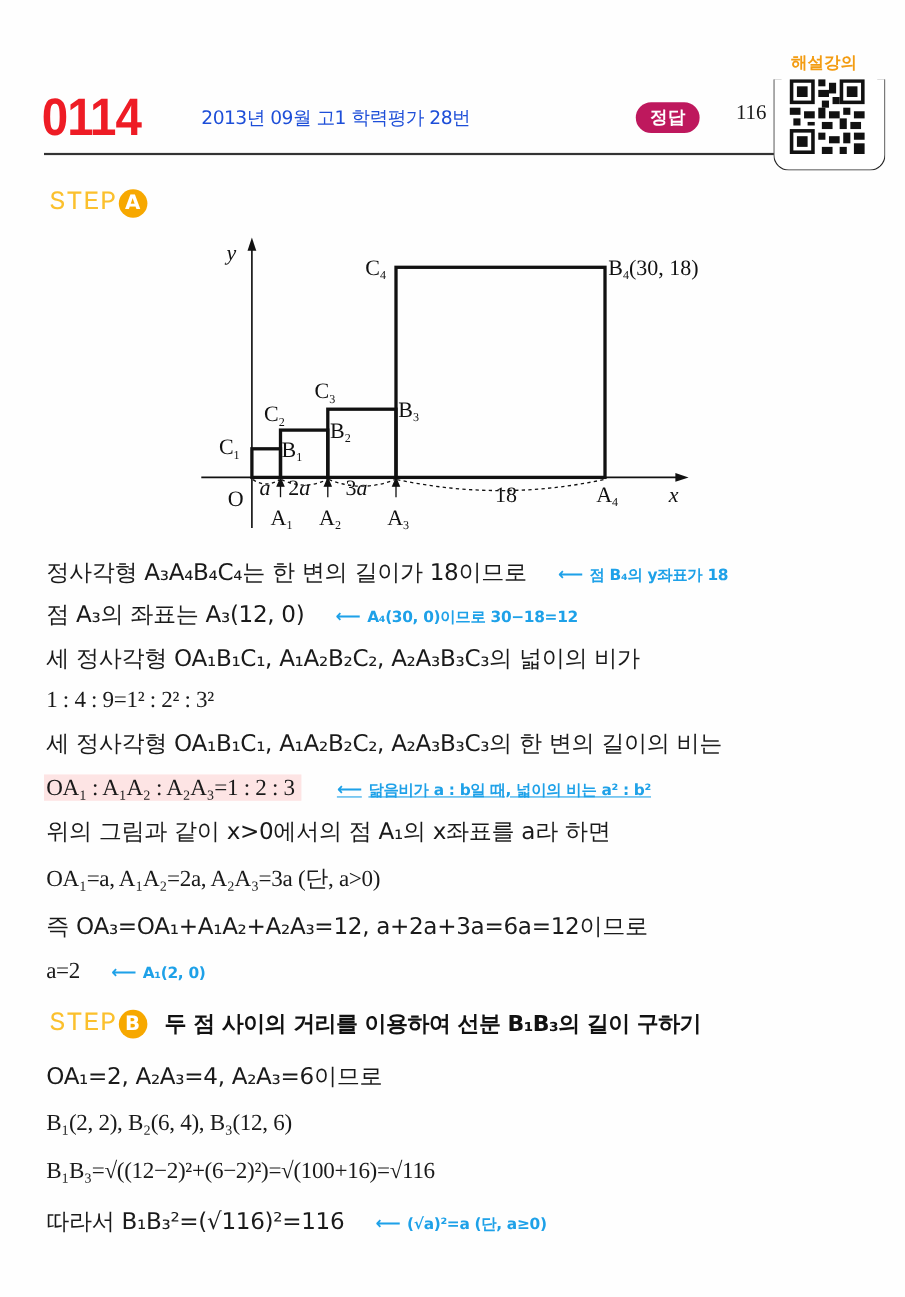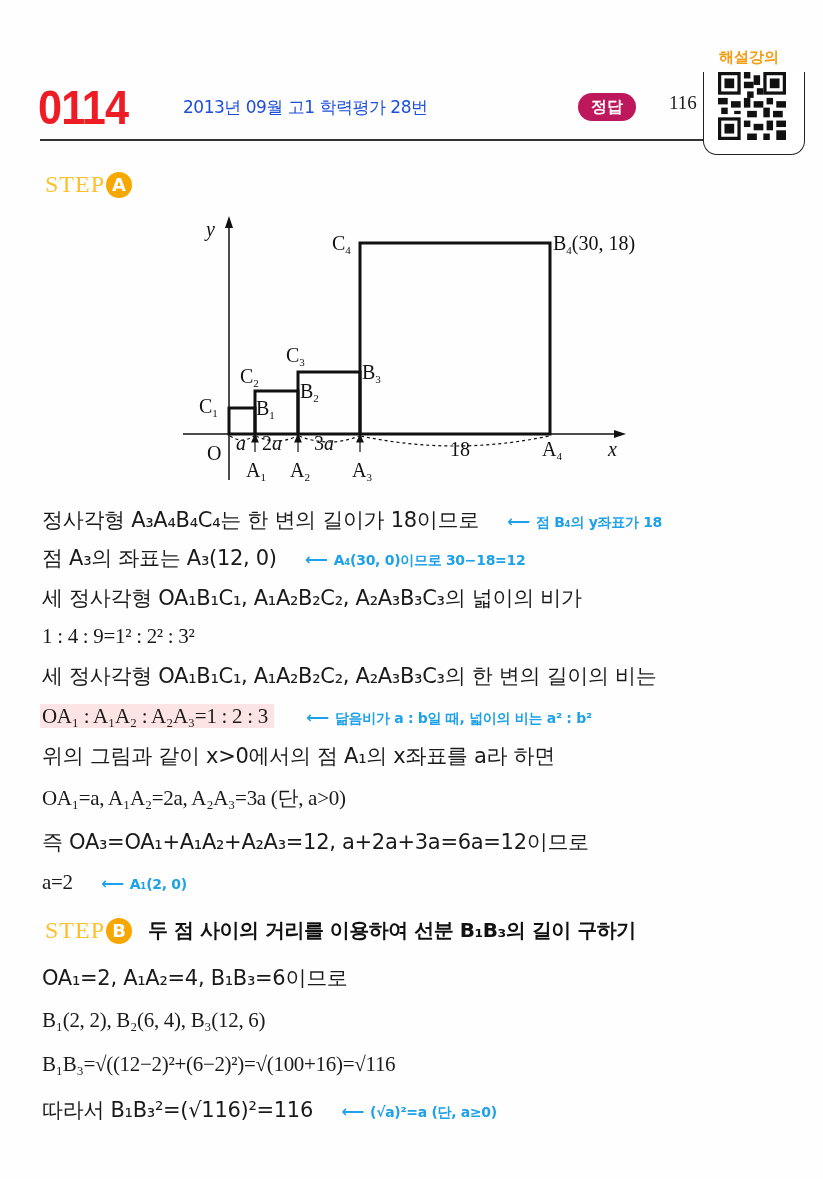--- a/index.html
+++ b/index.html
@@ -13,21 +13,21 @@
   .prob-num { left: 38px; top: 80px; font-family: "Liberation Sans", sans-serif; font-weight: bold; font-size: 48px; color: #ee1c25; letter-spacing: -1px; transform: scaleX(0.9); transform-origin: left; }
   .prob-src { left: 183px; top: 96px; font-size: 17px; color: #1d4ed8; letter-spacing: -0.5px; }
   .header-rule { left: 40px; top: 139px; width: 672px; height: 1.5px; background: #333; }
   .answer-badge { left: 578px; top: 93px; width: 58px; height: 28px; border-radius: 14px; background: #be185d; color: #fff; font-size: 16px; font-weight: bold; text-align: center; line-height: 28px; }
   .answer-val { left: 634px; top: 92px; font-size: 19px; margin-left: 35px; }
   .qr-label { left: 719px; top: 48px; font-size: 15px; font-weight: bold; color: #f39c12; }
   .qr-box { left: 703px; top: 72px; width: 100px; height: 82px; border: 1.5px solid #222; border-top: none; border-radius: 0 0 14px 14px; background: #fff; }
   .qr { position: absolute; left: 13px; top: 0px; width: 70px; height: 68px; }
   
   .step { display: flex; align-items: center; }
-  .step-word { font-family: Liberation Serif, serif; font-size: 24px; color: #fbc02d; letter-spacing: 1px; }
+  .step-word { font-family: Liberation Mono, monospace; font-size: 24px; color: #fbc02d; letter-spacing: 1px; }
   .step-circle { width: 26px; height: 26px; border-radius: 50%; background: #f7a800; color: #fff; font-weight: bold; font-size: 18px; text-align: center; line-height: 26px; margin-left: 1px; margin-right: 16px; }
   .step-title { font-size: 20px; font-weight: bold; color: #111; letter-spacing: -0.5px; }
   .line { font-size: 21px; white-space: nowrap; letter-spacing: -0.3px; }
   .note { font-size: 14px; color: #1ea1e8; font-weight: bold; white-space: nowrap; }
   .arrow { color: #1ea1e8; font-size: 16px; font-weight: bold; margin-right: 6px; }
   .hl { background: #fde4e4; padding: 0 6px 0 2px; }
 </style>
 </head>
 <body>
 
@@ -143,35 +143,35 @@
 </div>
 <div class="abs line" style="left:42px; top:544px;">
   <span>점 A₃의 좌표는 A₃(12, 0)</span>
   <span class="note" style="margin-left:22px;"><span class="arrow">⟵</span><span>A₄(30, 0)이므로 30−18=12</span></span>
 </div>
 <div class="abs line" style="left:42px; top:584px;">세 정사각형 OA₁B₁C₁, A₁A₂B₂C₂, A₂A₃B₃C₃의 넓이의 비가</div>
 <div class="abs line serif" style="left:42px; top:624px;">1 : 4 : 9=1² : 2² : 3²</div>
 <div class="abs line" style="left:42px; top:662px;">세 정사각형 OA₁B₁C₁, A₁A₂B₂C₂, A₂A₃B₃C₃의 한 변의 길이의 비는</div>
 <div class="abs line" style="left:40px; top:704px;">
   <span class="hl serif">OA₁ : A₁A₂ : A₂A₃=1 : 2 : 3</span>
-  <span class="note" style="margin-left:26px;"><span class="arrow">⟵</span><span>닮음비가 a : b일 때, 넓이의 비는 a² : b²</span></span>
+  <span class="note" style="margin-left:26px;text-decoration:underline;"><span class="arrow">⟵</span><span>닮음비가 a : b일 때, 넓이의 비는 a² : b²</span></span>
 </div>
 <div class="abs line" style="left:42px; top:742px;">위의 그림과 같이 x&gt;0에서의 점 A₁의 x좌표를 a라 하면</div>
 <div class="abs line serif" style="left:42px; top:784px;">OA₁=a, A₁A₂=2a, A₂A₃=3a (단, a&gt;0)</div>
 <div class="abs line" style="left:42px; top:828px;">즉 OA₃=OA₁+A₁A₂+A₂A₃=12, a+2a+3a=6a=12이므로</div>
 <div class="abs line" style="left:42px; top:870px;">
   <span class="serif">a=2</span>
   <span class="note" style="margin-left:22px;"><span class="arrow">⟵</span><span>A₁(2, 0)</span></span>
 </div>
 
 <div class="abs step" style="left:45px; top:917px;">
   <span class="step-word">STEP</span>
   <span class="step-circle">B</span>
   <span class="step-title">두 점 사이의 거리를 이용하여 선분 B₁B₃의 길이 구하기</span>
 </div>
 
-<div class="abs line" style="left:42px; top:964px;">OA₁=2, A₁A₂=4, B₁B₃=6이므로</div>
+<div class="abs line" style="left:42px; top:964px;">OA₁=2, A₂A₃=4, A₂A₃=6이므로</div>
 <div class="abs line serif" style="left:42px; top:1008px;">B₁(2, 2), B₂(6, 4), B₃(12, 6)</div>
 <div class="abs line serif" style="left:42px; top:1052px;">B₁B₃=√((12−2)²+(6−2)²)=√(100+16)=√116</div>
 <div class="abs line" style="left:42px; top:1096px;">
   <span>따라서 B₁B₃²=(√116)²=116</span>
   <span class="note" style="margin-left:22px;"><span class="arrow">⟵</span><span>(√a)²=a (단, a≥0)</span></span>
 </div>
 
 </body></html>

